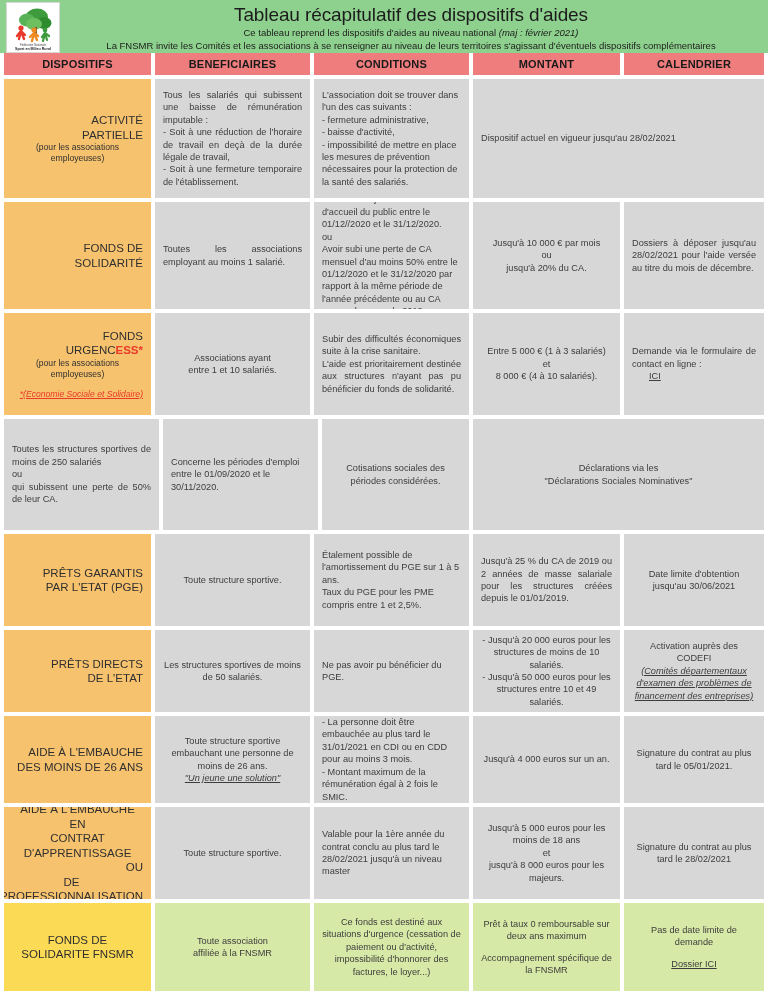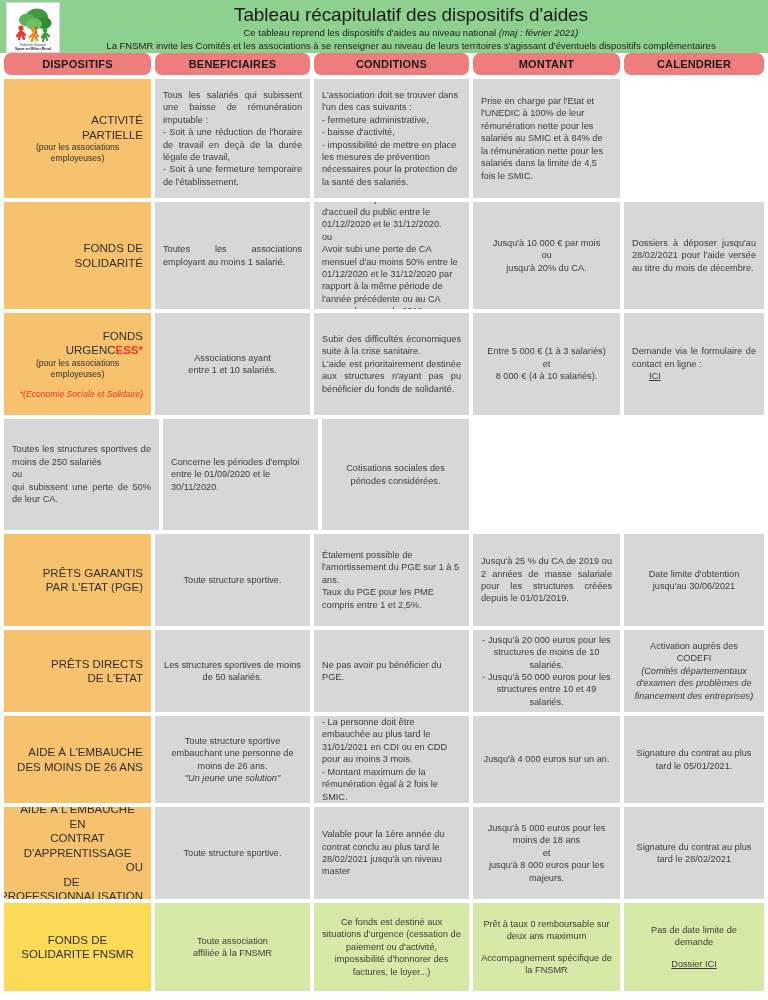--- a/index.html
+++ b/index.html
@@ -98,21 +98,20 @@
     background: #ef7d7d;
     color: #1a1a1a;
     font-weight: bold;
     font-size: 11px;
     text-align: center;
     align-items: center;
     justify-content: center;
     padding: 5px 4px;
     letter-spacing: 0.2px;
     height: 22px;
-    border-radius: 7px;
   }
 
   
   .k-title {
     background: #f7c26e;
     text-align: center;
     align-items: flex-end;
     color: #2f2f2f;
     font-size: 11.5px;
     line-height: 14.5px;
@@ -134,21 +133,21 @@
 
   .center   { text-align: center; align-items: center; }
   .justify  { text-align: justify; text-align-last: left; }
   .left     { text-align: left; }
 
   .cell p { margin: 0; }
   .cell .sub {
     font-size: 8.6px;
     line-height: 11px;
   }
-  .cell .ital { font-style: italic; }
+  .cell .ital { font-style: italic; text-decoration: underline; }
   .cell .red { color: #e8392a; }
   .cell .bold { font-weight: bold; }
   .cell .under { text-decoration: underline; }
   .cell .gap { height: 9px; }
 
   
   .h1 { height: 119px; }
   .h2 { height: 107px; }
   .h3 { height: 102px; }
   .h4 { height: 111px; }
@@ -208,21 +207,21 @@
   </div>
 
   <div class="row h1">
     <div class="cell c0 k-title">
       <p>ACTIVITÉ</p>
       <p>PARTIELLE</p>
       <p class="sub">(pour les associations employeuses)</p>
     </div>
     <div class="cell c1 k-body justify">Tous les salariés qui subissent une baisse de rémunération imputable :<br>- Soit à une réduction de l'horaire de travail en deçà de la durée légale de travail,<br>- Soit à une fermeture temporaire de l'établissement.</div>
     <div class="cell c2 k-body left">L'association doit se trouver dans l'un des cas suivants :<br>- fermeture administrative,<br>- baisse d'activité,<br>- impossibilité de mettre en place les mesures de prévention nécessaires pour la protection de la santé des salariés.</div>
-    <div class="cell c3 k-body left">Prise en charge par l'Etat et l'UNEDIC à 100% de leur rémunération nette pour les salariés au SMIC et à 84% de la rémunération nette pour les salariés dans la limite de 4,5 fois le SMIC.</div>
+    <div class="cell c4 k-body left">Dispositif actuel en vigueur jusqu'au 28/02/2021</div>
   </div>
 
   <div class="row h2">
     <div class="cell c0 k-title">
       <p>FONDS DE</p>
       <p>SOLIDARITÉ</p>
     </div>
     <div class="cell c1 k-body justify">Toutes les associations employant au moins 1 salarié.</div>
     <div class="cell c2 k-body left">Avoir fait l'objet d'une interdiction d'accueil du public entre le 01/12//2020 et le 31/12/2020.<br>ou<br>Avoir subi une perte de CA mensuel d'au moins 50% entre le 01/12/2020 et le 31/12/2020 par rapport à la même période de l'année précédente ou au CA mensuel moyen de 2019.</div>
     <div class="cell c3 k-body center">Jusqu'à 10 000 € par mois<br>ou<br>jusqu'à 20% du CA.</div>
@@ -243,20 +242,21 @@
     <div class="cell c4 k-body justify">
         <span>Demande via le formulaire de contact en ligne : </span>
         <a class="under" href="#" style="color:#3d3d3d;margin-left:17px;">ICI</a>
       </div>
   </div>
 
   <div class="row h4">
     <div class="cell c1 k-body justify">Toutes les structures sportives de moins de 250 salariés<br>ou<br>qui subissent une perte de 50% de leur CA.</div>
     <div class="cell c2 k-body left">Concerne les périodes d'emploi entre le 01/09/2020 et le 30/11/2020.</div>
     <div class="cell c3 k-body center">Cotisations sociales des périodes considérées.</div>
+    <div class="cell c4 k-body center">Déclarations via les<br>"Déclarations Sociales Nominatives"</div>
   </div>
 
   <div class="row h5">
     <div class="cell c0 k-title">
       <p>PRÊTS GARANTIS</p>
       <p>PAR L'ETAT (PGE)</p>
     </div>
     <div class="cell c1 k-body center">Toute structure sportive.</div>
     <div class="cell c2 k-body left">Étalement possible de l'amortissement du PGE sur 1 à 5 ans.<br>Taux du PGE pour les PME compris entre 1 et 2,5%.</div>
     <div class="cell c3 k-body justify">Jusqu'à 25 % du CA de 2019 ou 2 années de masse salariale pour les structures créées depuis le 01/01/2019.</div>

